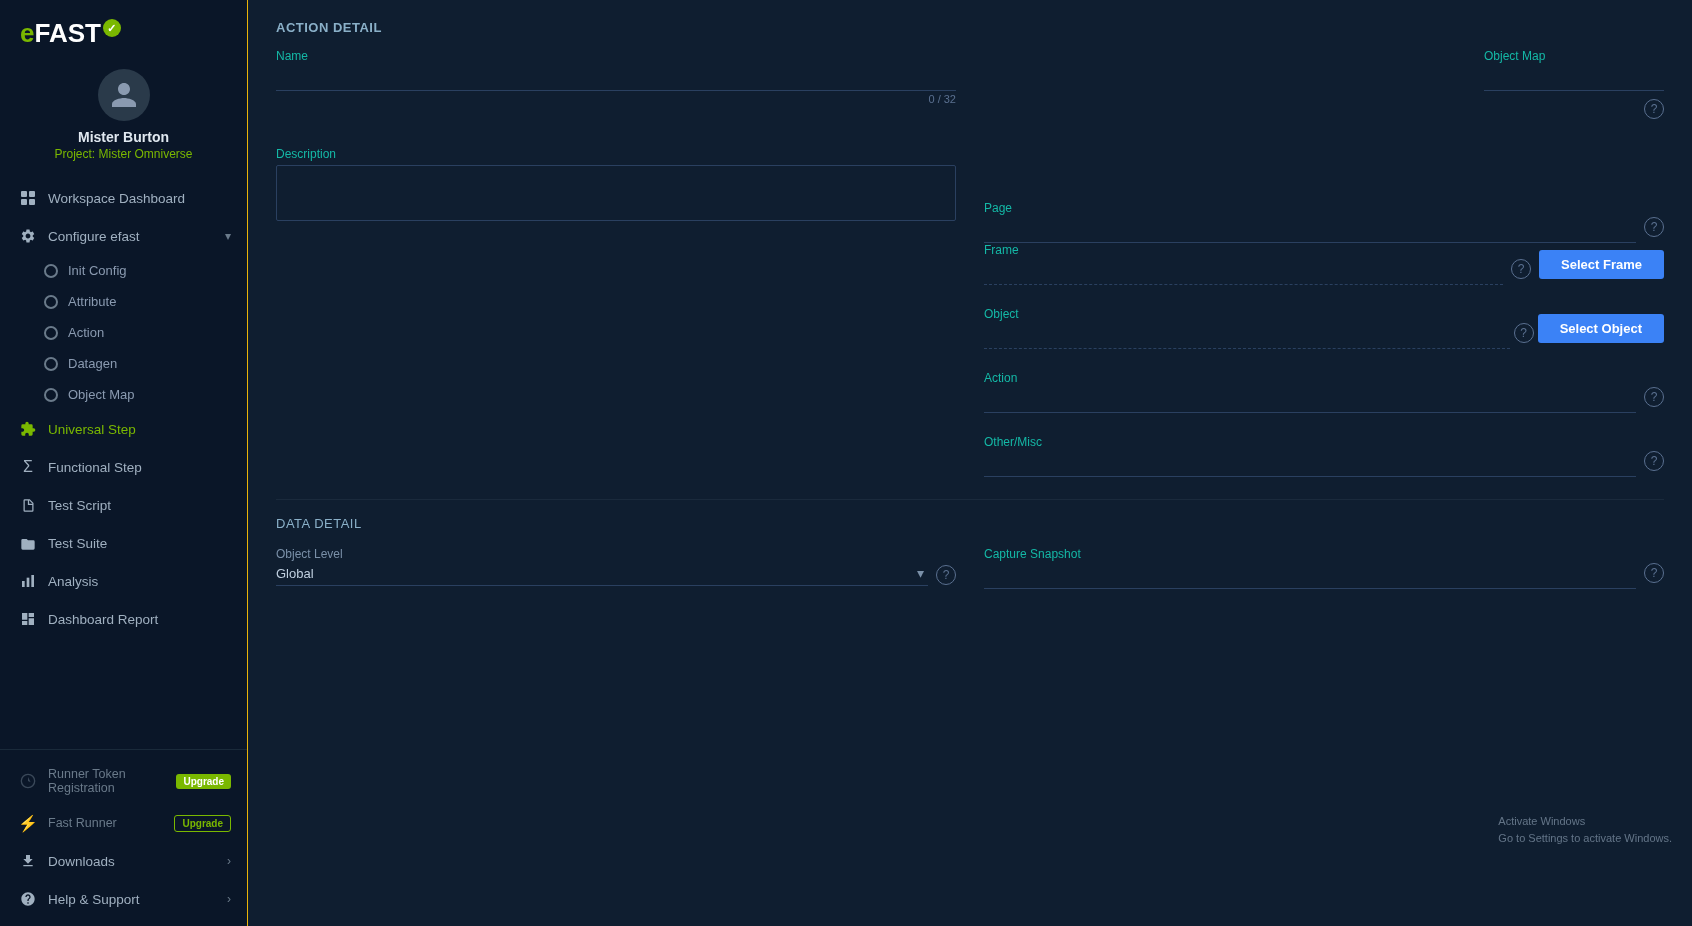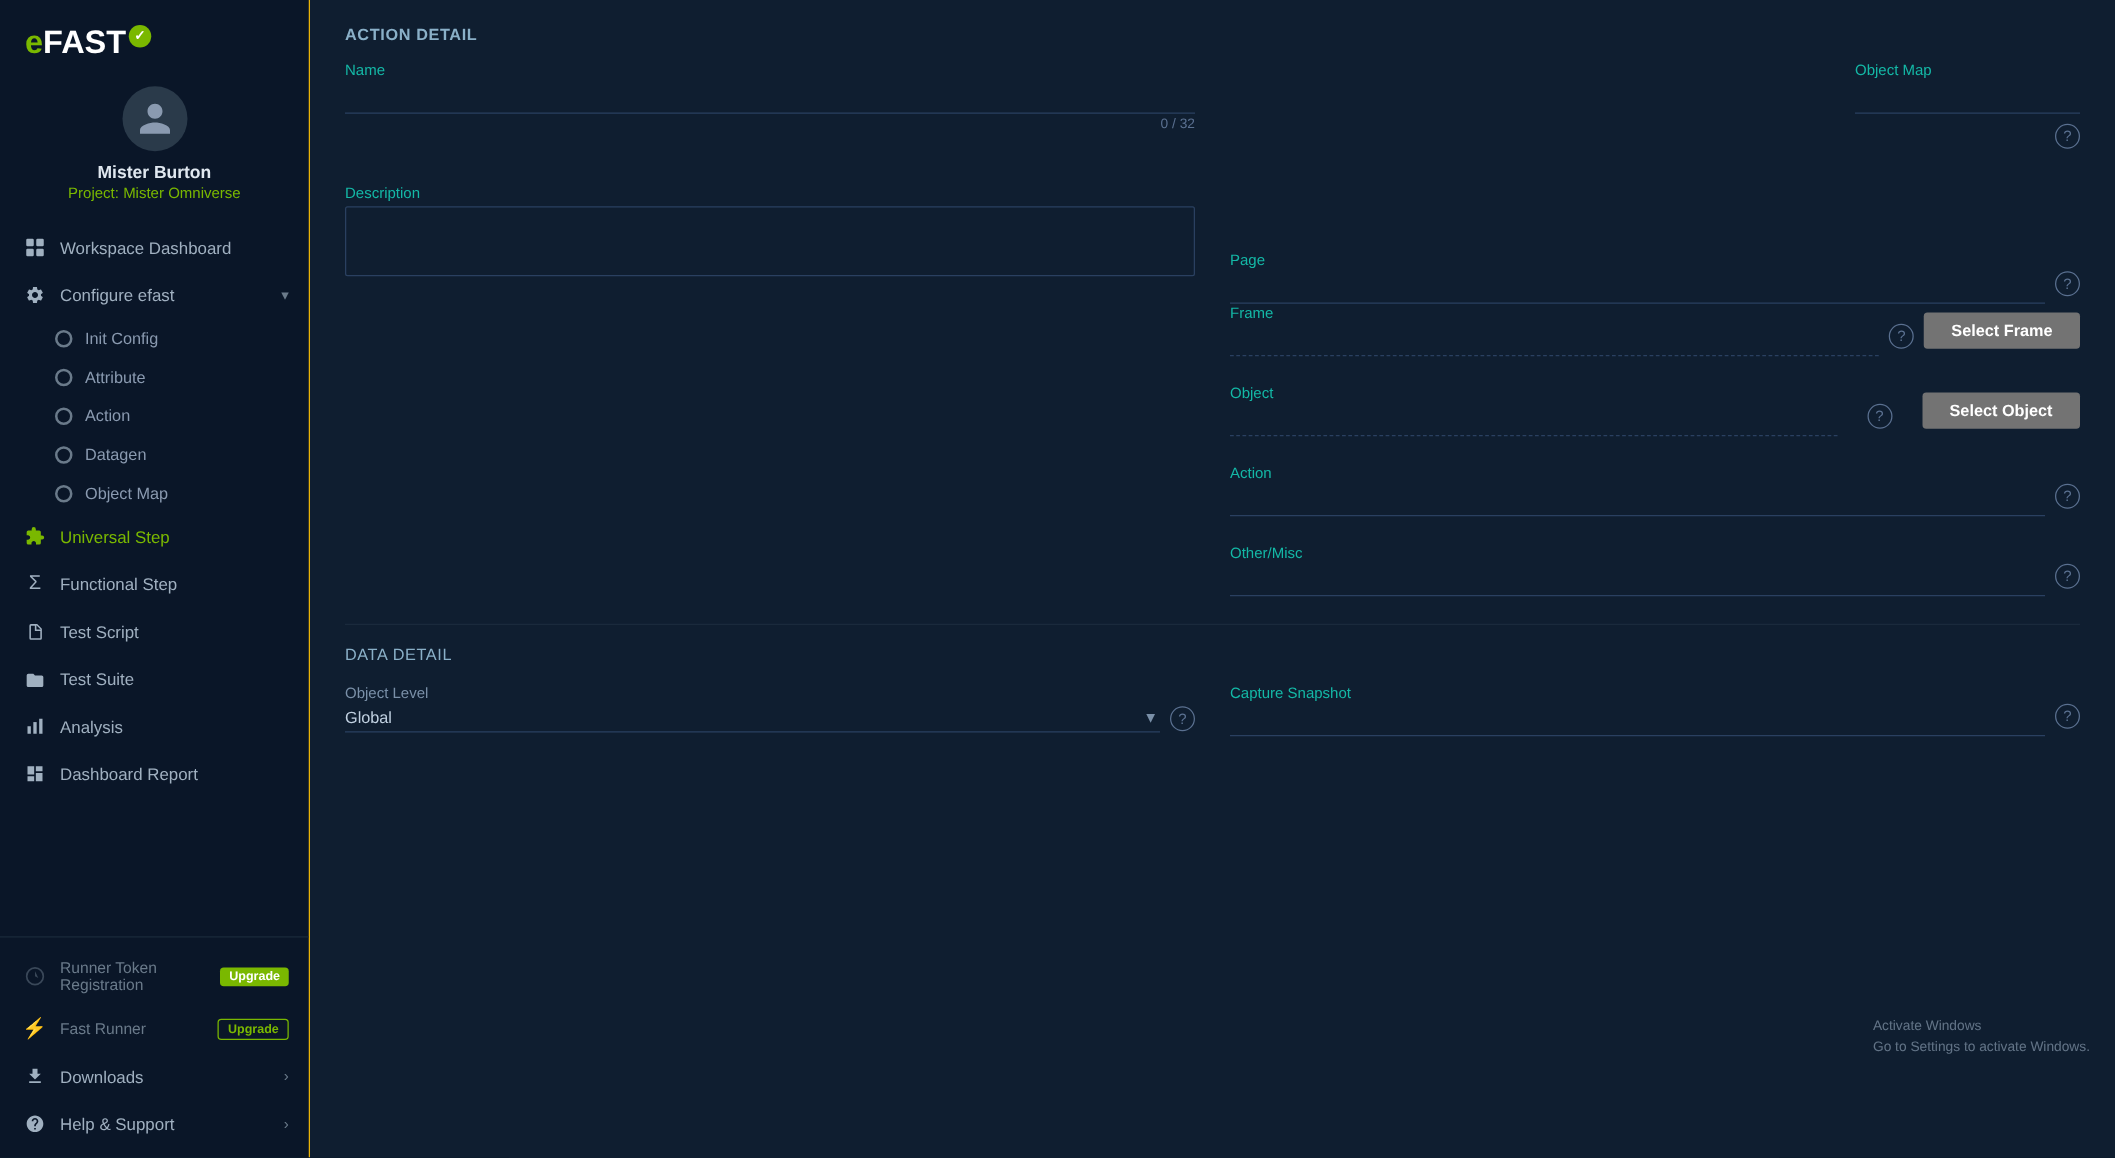--- a/index.html
+++ b/index.html
@@ -221,21 +221,21 @@
       align-items: center;
       justify-content: center;
       font-size: 12px;
       color: #5a7090;
       cursor: pointer;
       flex-shrink: 0;
       margin-bottom: 6px;
     }
 
     .select-btn {
-      background: #737373;
+      background: #3b82f6;
       color: #fff;
       border: none;
       border-radius: 3px;
       padding: 7px 22px;
       font-size: 13px;
       font-weight: 600;
       cursor: pointer;
       white-space: nowrap;
       margin-bottom: 6px;
     }
@@ -505,21 +505,21 @@
         <label>Frame</label>
         <input type="text" style="border-bottom: 1px dashed rgb(42, 64, 96);">
       </div>
       <div class="help-icon">?</div>
       <button class="select-btn">Select Frame</button>
     </div>
   </div>
 
   <div class="form-grid">
     <div></div>
-    <div style="display:flex; align-items:flex-end; gap:24px; margin-bottom:22px;">
+    <div style="display:flex; align-items:flex-end; gap:4px; margin-bottom:22px;">
       <div class="form-field" style="flex:1; margin-bottom:0;">
         <label>Object</label>
         <input type="text" style="border-bottom: 1px dashed rgb(42, 64, 96);">
       </div>
       <div class="help-icon">?</div>
       <button class="select-btn">Select Object</button>
     </div>
   </div>
 
   <div class="form-grid">

